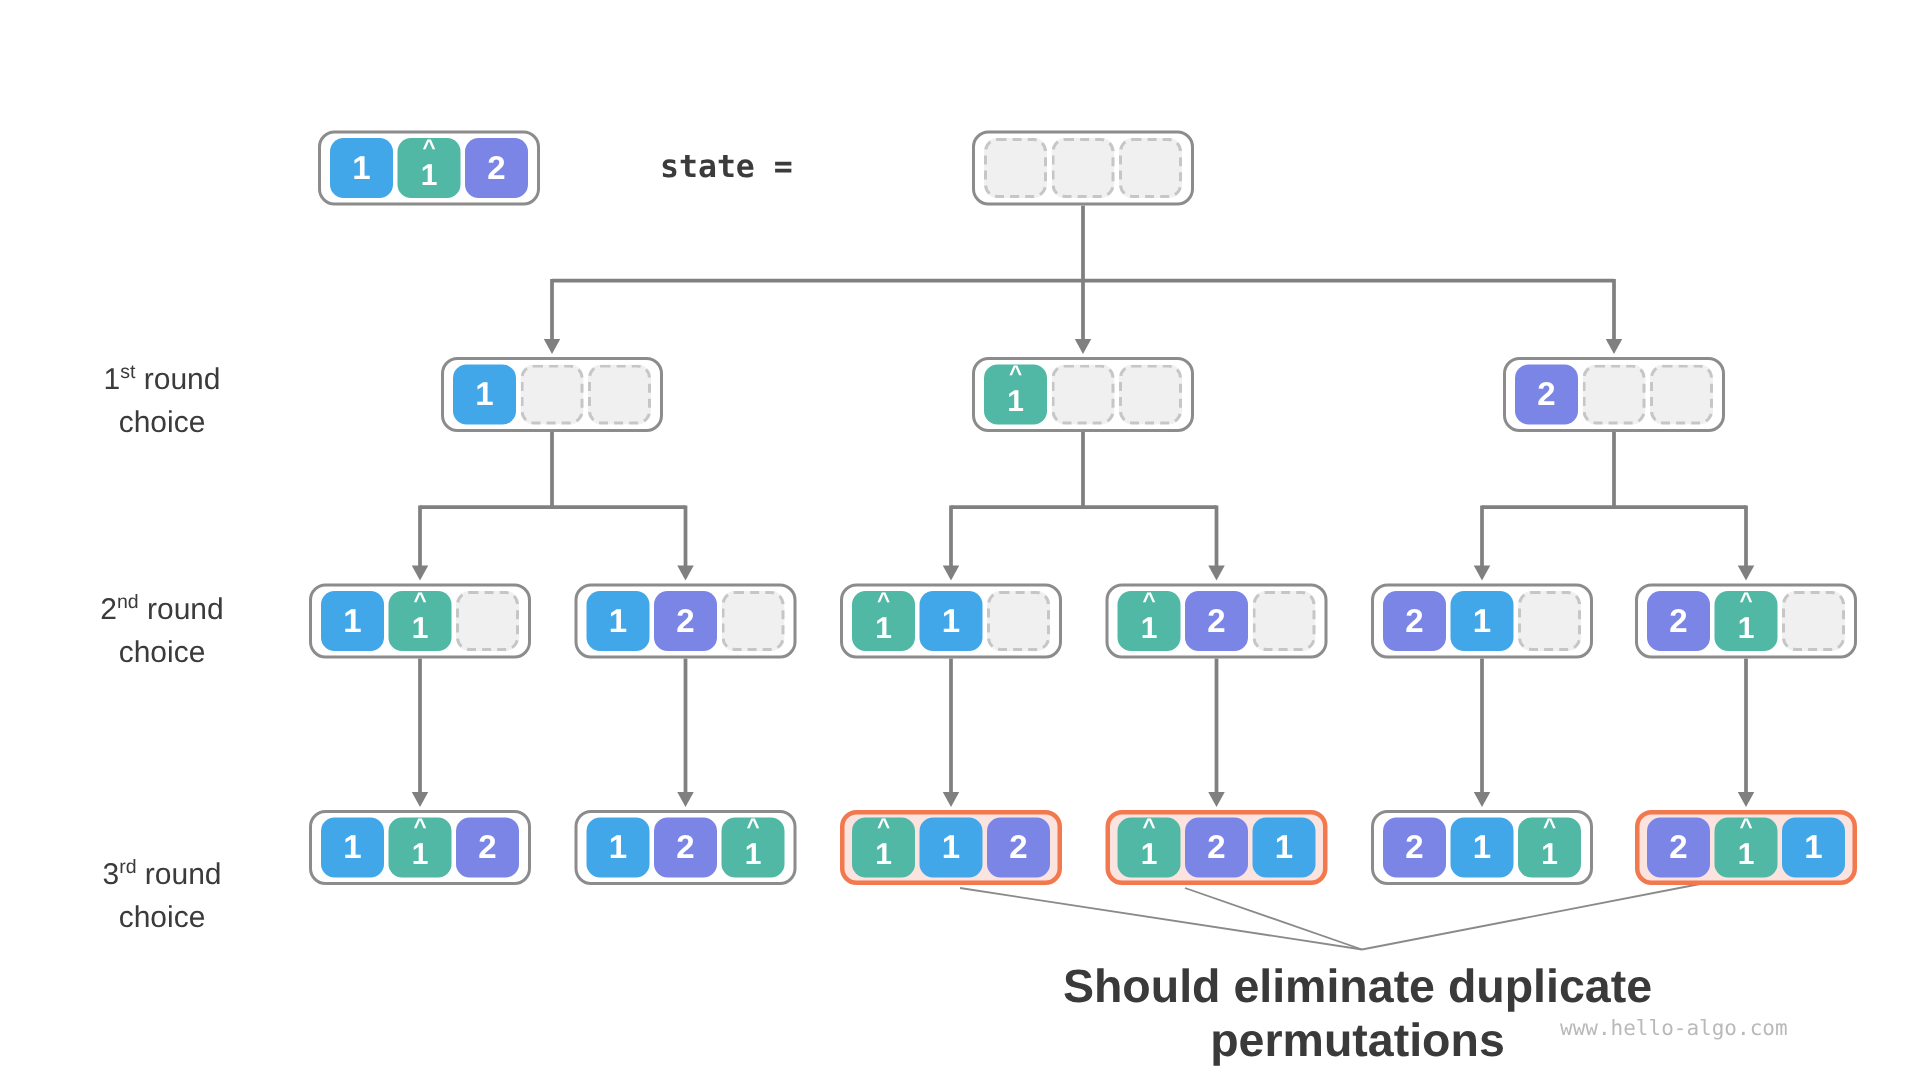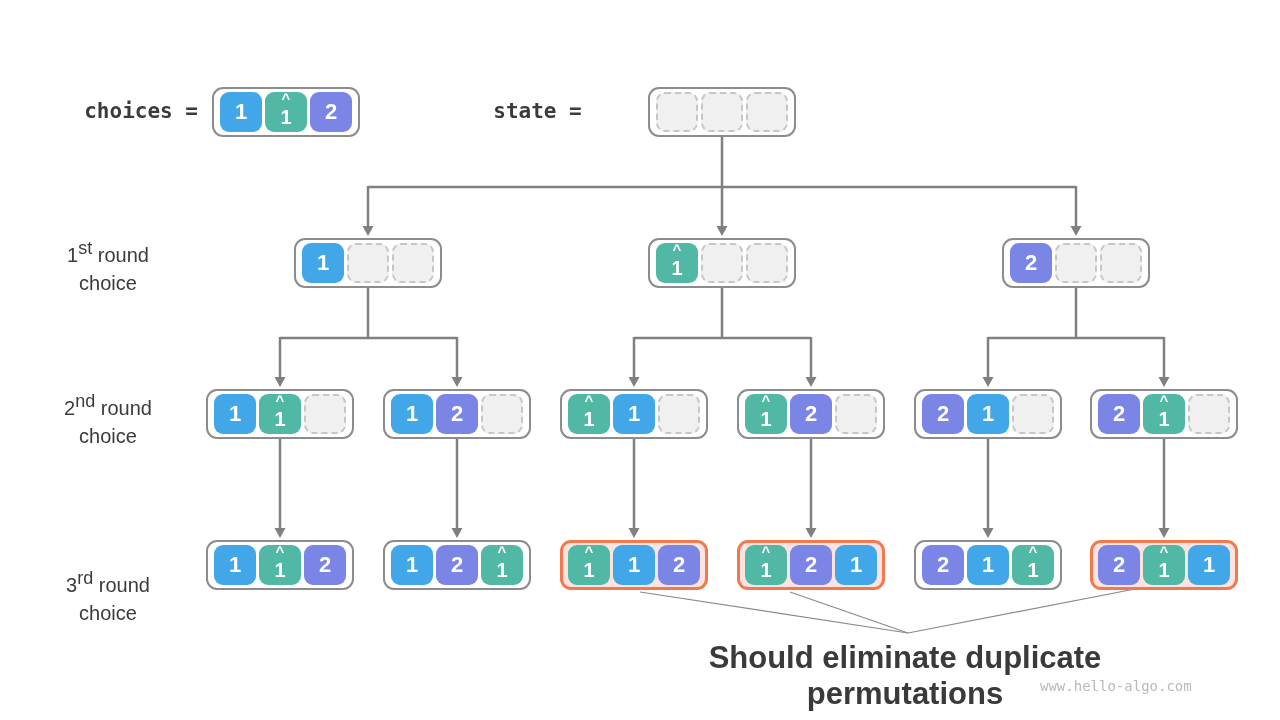--- a/index.html
+++ b/index.html
@@ -10,21 +10,21 @@
   }
   *{margin:0;padding:0;box-sizing:border-box;}
   html,body{width:1280px;height:720px;background:#ffffff;overflow:hidden;}
   #canvas{position:relative;width:1280px;height:720px;background:#fff;
           font-family:"Liberation Sans",sans-serif;}
   #connectors{position:absolute;left:0;top:0;z-index:0;}
 
   .eq-label{position:absolute;font-family:"DejaVu Sans Mono",monospace;
             font-weight:bold;font-size:21px;color:var(--text);z-index:2;}
   .eq-label.choices{left:0;width:198px;text-align:right;top:99px;}
-  .eq-label.state{left:440px;width:195px;text-align:center;top:99px;}
+  .eq-label.state{left:440px;width:195px;text-align:left;top:99px;}
 
   .seq-box{position:absolute;width:148px;height:50px;background:#fff;
            border:2.5px solid var(--box-border);border-radius:11px;
            display:flex;align-items:center;justify-content:center;
            gap:3px;padding:0 3px;z-index:2;}
   .seq-box.highlight{border:3px solid var(--highlight-border);
                      background:var(--highlight-fill);}
 
   .cell{width:42px;height:40px;border-radius:9px;position:relative;
         display:flex;align-items:center;justify-content:center;
@@ -33,21 +33,21 @@
   .cell.empty{background:var(--empty-fill);border:2px dashed var(--empty-border);}
   .c-blue{background:var(--blue);}
   .c-teal{background:var(--teal);}
   .c-purple{background:var(--purple);}
   .cell .hat{position:absolute;top:2px;left:0;width:100%;text-align:center;
              font-size:15px;line-height:10px;font-weight:bold;}
   .cell .digit{margin-top:9px;font-size:20px;line-height:20px;}
 
   .row-label{position:absolute;left:18px;width:180px;text-align:center;
              font-size:20px;line-height:28px;color:var(--text);z-index:2;}
-  .row-label sup{font-size:18px;}
+  .row-label sup{font-size:13px;}
 
   .annotation{position:absolute;top:640px;left:620px;width:570px;text-align:center;
               font-weight:bold;font-size:31px;color:#3a3a3a;z-index:2;}
   .watermark{position:absolute;top:678px;left:1040px;width:200px;
              font-family:"DejaVu Sans Mono",monospace;font-size:14px;
              color:var(--watermark);z-index:2;}
 </style>
 </head>
 <body>
 
@@ -90,21 +90,20 @@
       <polygon points="805.5,528 816.5,528 811,538" fill="#808080"></polygon>
       <line x1="988" y1="439" x2="988" y2="529" stroke="#808080" stroke-width="2.5"></line>
       <polygon points="982.5,528 993.5,528 988,538" fill="#808080"></polygon>
       <line x1="1164" y1="439" x2="1164" y2="529" stroke="#808080" stroke-width="2.5"></line>
       <polygon points="1158.5,528 1169.5,528 1164,538" fill="#808080"></polygon>
       <line x1="640" y1="592" x2="908" y2="633" stroke="#8a8a8a" stroke-width="1.2"></line>
       <line x1="790" y1="592" x2="908" y2="633" stroke="#8a8a8a" stroke-width="1.2"></line>
       <line x1="1135" y1="589" x2="908" y2="633" stroke="#8a8a8a" stroke-width="1.2"></line>
     </svg>
 
-  <div class="eq-label choices">choices =</div>
   <div class="eq-label state">state =</div>
 
   <div id="choices-box-slot"></div>
   <div id="state-box-slot"></div>
 
   <div class="row-label" style="top:234px">
     <span>1</span><sup>st</sup><span> round</span><br>
     <span>choice</span>
   </div>
   <div class="row-label" style="top:387px">

